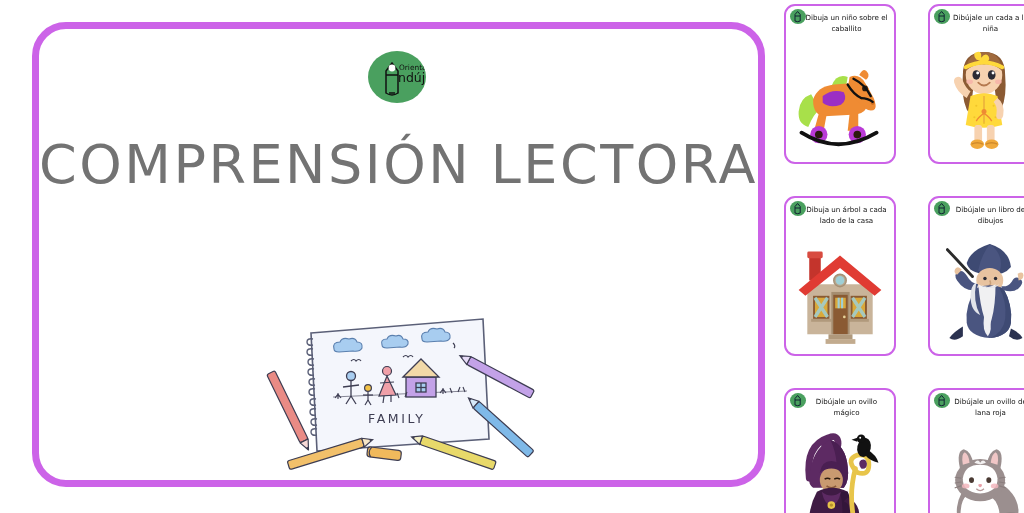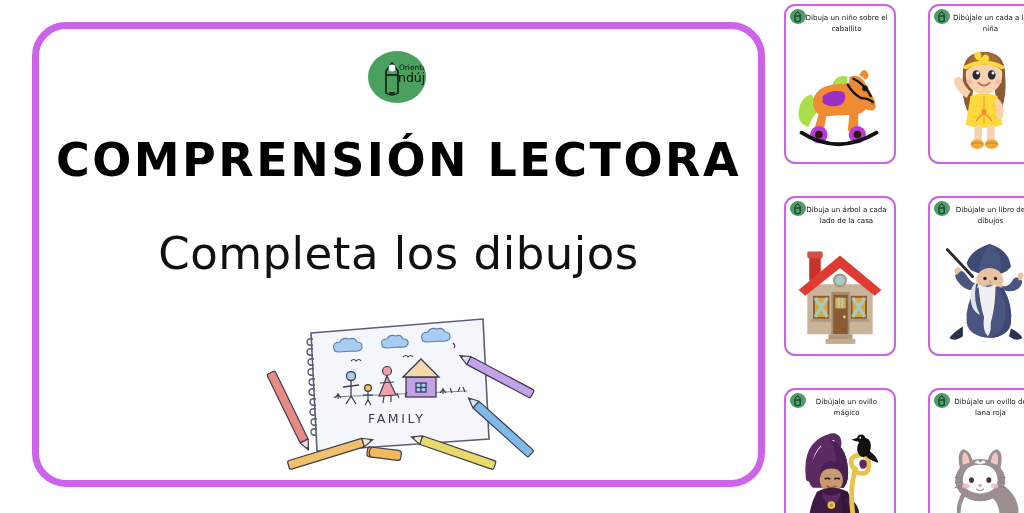--- a/index.html
+++ b/index.html
@@ -34,24 +34,24 @@
     background: #4aa05f;
     overflow: hidden;
   }
   .logo-inner { position: absolute; inset: 0; }
 
   
   .title-main {
     position: absolute; left: 0; right: 0; top: 104px;
     text-align: center;
     font-family: "DejaVu Sans", sans-serif;
-    font-size: 46px;
-    font-weight: 700;
+    font-size: 54px;
+    font-weight: 400;
     letter-spacing: 2.5px;
-    color: #000000;
+    color: #737373;
     white-space: nowrap;
   }
   .title-sub {
     position: absolute; left: 0; right: 0; top: 198px;
     text-align: center;
     font-family: "DejaVu Sans", sans-serif;
     font-size: 45px;
     font-weight: 400;
     letter-spacing: 0.5px;
     color: #111111;
@@ -124,21 +124,20 @@
           </g>
           <circle cx="24" cy="17" r="3.4" fill="#fff"></circle>
 
           <text x="31" y="19" font-family="DejaVu Sans, sans-serif" font-size="7.4" fill="#111">Orientación</text>
           <text x="30" y="31" font-family="DejaVu Sans, sans-serif" font-size="12.5" fill="#111">ndújar</text>
         </svg>
       </div>
     </div>
 
     <div class="title-main">COMPRENSIÓN LECTORA</div>
-    <div class="title-sub">Completa los dibujos</div>
 
     <div class="illus">
       <svg viewBox="0 0 320 180">
 
         <g stroke-linejoin="round">
 
           <g transform="rotate(-26 160 46)">
             <rect x="110" y="40" width="78" height="9" rx="2" fill="#f0b95c" stroke="#3d3d52" stroke-width="1.2"></rect>
             <path d="M110 40 L100 44.5 L110 49 Z" fill="#f7e4c0" stroke="#3d3d52" stroke-width="1.2"></path>
             <path d="M103 43 L100 44.5 L103 46 Z" fill="#3d3d52"></path>

